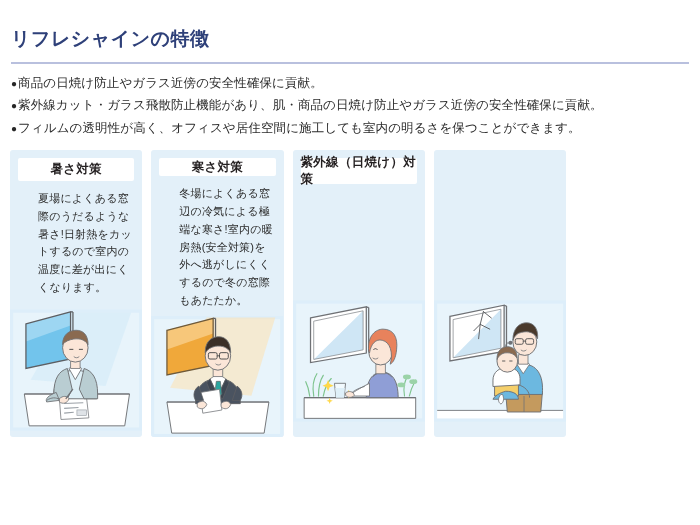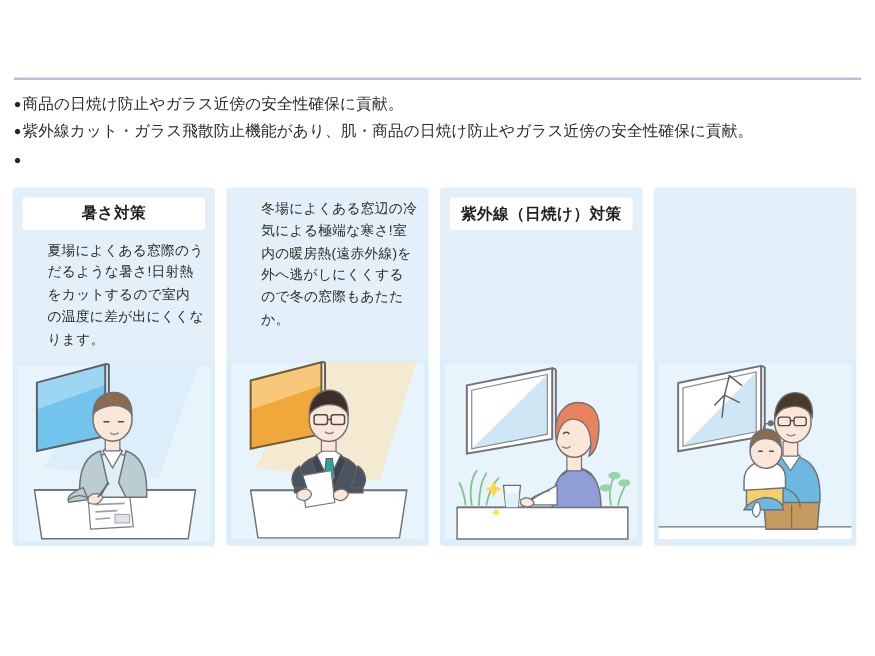--- a/index.html
+++ b/index.html
@@ -27,21 +27,21 @@
     margin-bottom:3px;white-space:nowrap;
   }
   .bullet-dot{
     font-size:10px;color:#272727;line-height:1.9;margin-right:1px;
     flex:0 0 auto;
   }
   .bullet-text{letter-spacing:.1px;}
 
   .cards{
     position:absolute;left:10px;top:150px;
-    width:675px;height:287px;
+    width:556px;height:287px;
     display:flex;gap:9px;
   }
   .card{
     flex:1 1 0;background:#e3f0f9;border-radius:3px;
     display:flex;flex-direction:column;overflow:hidden;position:relative;
   }
   .card-header{
     margin:8px 8px 0 8px;background:#ffffff;border-radius:2px;
     height:26px;display:flex;align-items:center;justify-content:center;
   }
@@ -57,33 +57,35 @@
   .illus-wrap{
     margin-top:auto;width:100%;height:152px;position:relative;
   }
   .illus-wrap svg{display:block;width:100%;height:100%;}
 </style>
 </head>
 <body>
 
 <div class="page">
 
+  <div class="page-title">リフレシャインの特徴</div>
   <div class="title-rule"></div>
 
   <div class="bullets">
     <div class="bullet-row">
       <span class="bullet-dot">●</span>
       <span class="bullet-text">商品の日焼け防止やガラス近傍の安全性確保に貢献。</span>
     </div>
     <div class="bullet-row">
       <span class="bullet-dot">●</span>
       <span class="bullet-text">紫外線カット・ガラス飛散防止機能があり、肌・商品の日焼け防止やガラス近傍の安全性確保に貢献。</span>
     </div>
     <div class="bullet-row">
       <span class="bullet-dot">●</span>
+      <span class="bullet-text">フィルムの透明性が高く、オフィスや居住空間に施工しても室内の明るさを保つことができます。</span>
     </div>
   </div>
 
   <div class="cards">
 
     <div class="card">
       <div class="card-header">
         <span class="card-header-text">暑さ対策</span>
       </div>
       <div class="card-body">夏場によくある窓際のうだるような暑さ!日射熱をカットするので室内の温度に差が出にくくなります。</div>
@@ -131,21 +133,24 @@
           </g>
           <path d="M80 59 C82 61 85 61 87 59" fill="none" stroke="#6f7175" stroke-width="1"></path>
 
           <path d="M62 112 C66 108 72 108 74 112 C72 118 66 119 62 116 Z" fill="#fbe6d8" stroke="#6f7175" stroke-width="1"></path>
           <line x1="70" y1="112" x2="79" y2="100" stroke="#6f7175" stroke-width="1.6"></line>
         </svg>
       </div>
     </div>
 
     <div class="card">
-      <div class="card-body">冬場によくある窓辺の冷気による極端な寒さ!室内の暖房熱(遠赤外線)を外へ逃がしにくくするので冬の窓際もあたたか。</div>
+      <div class="card-header">
+        <span class="card-header-text">寒さ対策</span>
+      </div>
+      <div class="card-body">冬場によくある窓辺の冷気による極端な寒さ!室内の暖房熱(安全対策)を外へ逃がしにくくするので冬の窓際もあたたか。</div>
       <div class="illus-wrap">
         <svg viewBox="0 0 166 152" xmlns="http://www.w3.org/2000/svg">
           <rect x="0" y="0" width="166" height="152" fill="#ddeefa"></rect>
           <rect x="4" y="4" width="158" height="144" fill="#e8f4fb"></rect>
 
           <path d="M70 2 L156 2 L126 100 L24 90 Z" fill="#fbe3b8" opacity=".6"></path>
 
           <path d="M20 18 L78 3 L78 62 L20 74 Z" fill="#f0a83a"></path>
           <path d="M20 18 L78 3 L78 22 L20 42 Z" fill="#f8cd86" opacity=".85"></path>
           <path d="M20 18 L78 3 L78 62 L20 74 Z" fill="none" stroke="#6f5a3a" stroke-width="1.6"></path>

